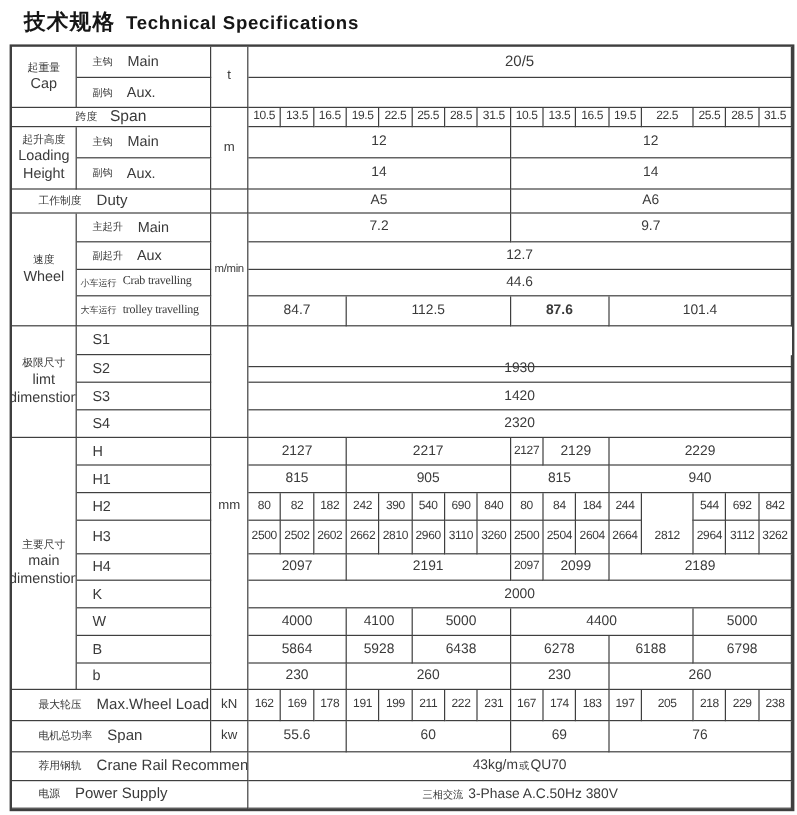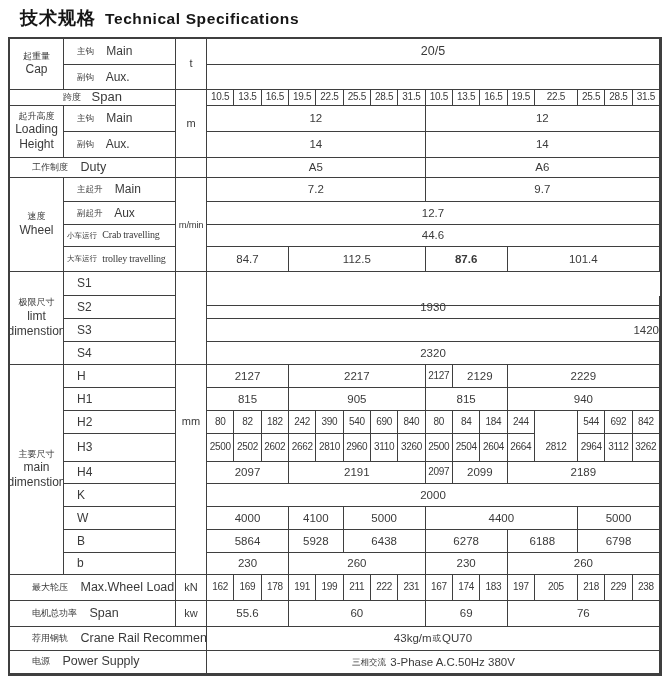--- a/index.html
+++ b/index.html
@@ -235,21 +235,21 @@
     </div>
     <div class="cell sub" style="grid-area: 12 / 2 / span 1 / span 1;">
       <div class="line"><span class="en">S2</span></div>
     </div>
     <div class="cell val" style="grid-area: 12 / 4 / span 1 / span 16;">
       <div class="line"><span class="en">1930</span></div>
     </div>
     <div class="cell sub" style="grid-area: 13 / 2 / span 1 / span 1;">
       <div class="line"><span class="en">S3</span></div>
     </div>
-    <div class="cell val" style="grid-area: 13 / 4 / span 1 / span 16; align-items: flex-end;">
+    <div class="cell val" style="grid-area: 13 / 4 / span 1 / span 16;">
       <div class="line"><span class="en">1420</span></div>
     </div>
     <div class="cell sub" style="grid-area: 14 / 2 / span 1 / span 1;">
       <div class="line"><span class="en">S4</span></div>
     </div>
     <div class="cell val" style="grid-area: 14 / 4 / span 1 / span 16;">
       <div class="line"><span class="en">2320</span></div>
     </div>
     <div class="cell sec" style="grid-area: 15 / 1 / span 9 / span 1;">
       <div class="line"><span class="zh">主要尺寸</span></div>

